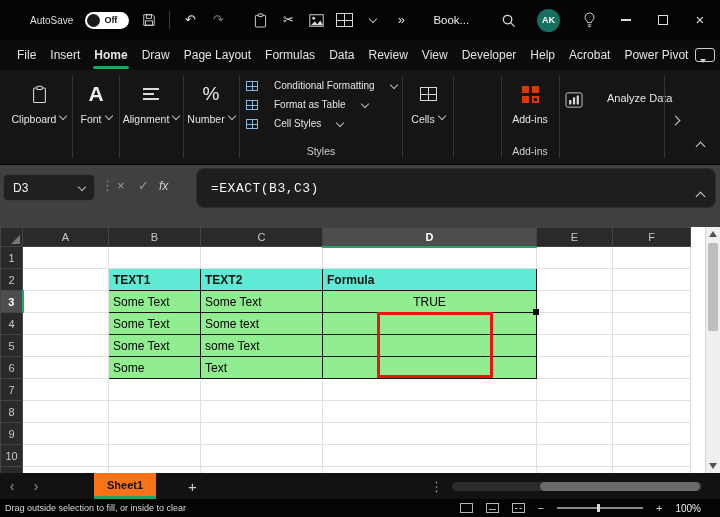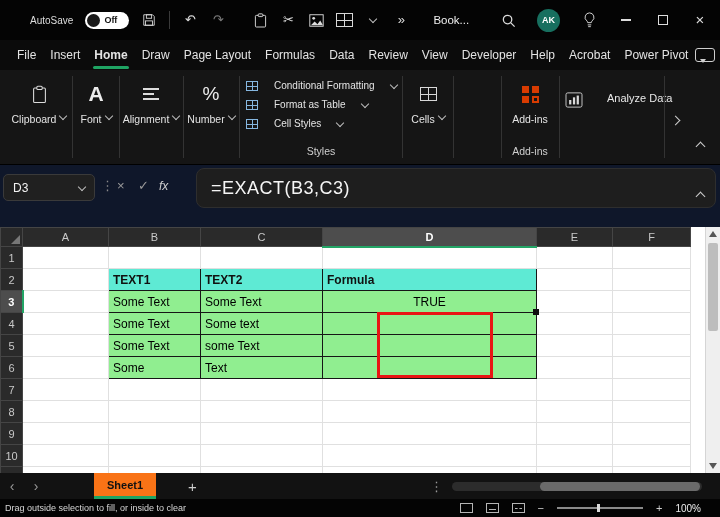--- a/index.html
+++ b/index.html
@@ -60,28 +60,28 @@
 .rcaption{position:absolute;bottom:7px;font-size:10.5px;color:#cfcfcf;text-align:center}
 .addins-ico{position:relative;width:17px;height:17px}
 .addins-ico i{position:absolute;width:7px;height:7px;background:#d83b01}
 .addins-ico i.b{left:10px;top:0}.addins-ico i.c{left:0;top:10px}
 .addins-ico i.d{left:10px;top:10px;background:none;border:2px solid #d83b01}
 .ranalyze{position:absolute;left:565px;top:22px;display:flex;align-items:flex-start;gap:24px;font-size:11px;color:#e8e8e8;cursor:pointer;white-space:nowrap}
 .rmore{position:absolute;left:672px;top:40px}
 .rcollapse{position:absolute;left:697px;bottom:10px}
 
 
-.formulabar{position:absolute;left:0;top:165px;width:720px;height:62px;background:#0f172a}
+.formulabar{position:absolute;left:0;top:165px;width:720px;height:62px;background:#404040}
 .namebox{position:absolute;left:3px;top:9px;width:92px;height:27px;background:#202020;border:1px solid #3a3a3a;border-radius:5px;display:flex;align-items:center;justify-content:space-between;padding:0 9px;color:#f2f2f2;font-size:12px;cursor:pointer}
 .fb-dots{position:absolute;left:101px;top:13px;color:#8a8a8a;font-size:13px}
 .fb-x{position:absolute;left:117px;top:13px;color:#9a9a9a;font-size:13px;cursor:pointer}
 .fb-check{position:absolute;left:138px;top:13px;color:#9a9a9a;font-size:13px;cursor:pointer}
 .fb-fx{position:absolute;left:159px;top:14px;color:#cfcfcf;font-size:12px;font-style:italic;cursor:pointer}
 .formulabox{position:absolute;left:196px;top:3px;width:520px;height:40px;background:#1e1e1e;border:1px solid #2e2e2e;border-radius:8px;display:flex;align-items:center;padding:0 14px}
-.formulatext{font-family:Liberation Sans, sans-serif;font-size:18px;letter-spacing:.5px;color:#f5f5f5}
+.formulatext{font-family:Liberation Mono, monospace;font-size:13px;letter-spacing:.5px;color:#f5f5f5}
 .fb-caret{position:absolute;right:11px;top:17px}
 
 
 .gridwrap{position:absolute;left:0;top:227px;width:705px;height:246px;background:#fff;overflow:hidden}
 table.sheet{border-collapse:collapse;table-layout:fixed}
 .sheet th,.sheet td{overflow:hidden;white-space:nowrap}
 .sheet th{background:#2a2a2a;color:#c9c9c9;font-weight:normal;font-size:11px;border:1px solid #454545;text-align:center}
 .sheet th.sel{background:#4d4d4d;color:#fff;font-weight:bold}
 .sheet th.selcol{border-bottom:2px solid #23a566}
 .sheet th.selrow{border-right:2px solid #23a566}

